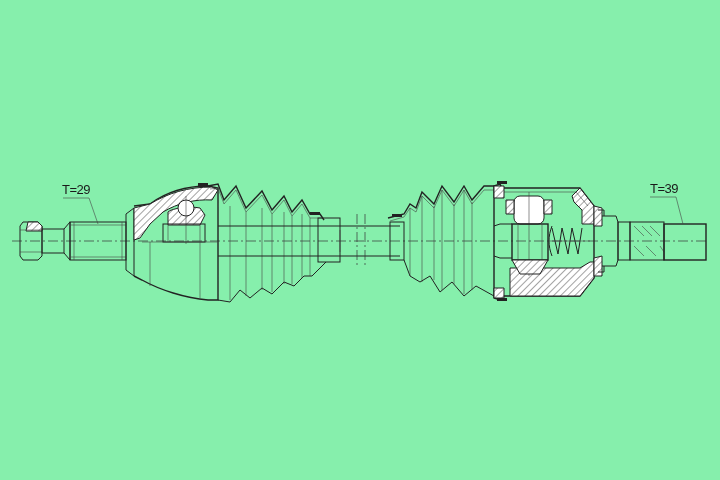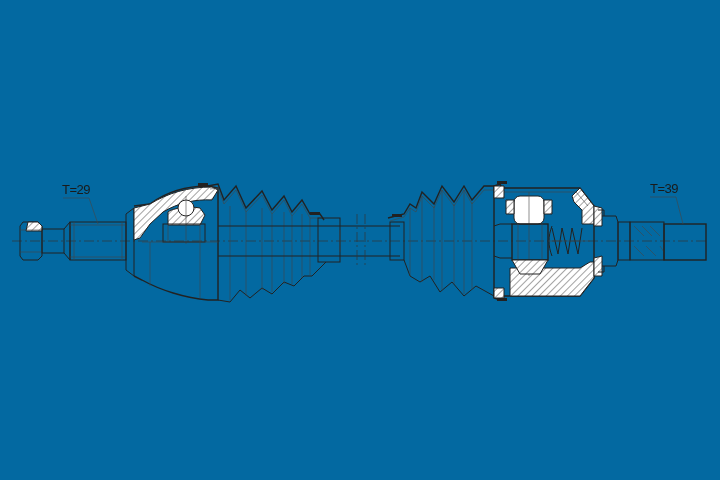--- a/index.html
+++ b/index.html
@@ -7,21 +7,21 @@
       padding: 0;
       background: #ffffff;
       width: 720px;
       height: 480px;
       overflow: hidden;
     }
     .canvas {
       position: relative;
       width: 720px;
       height: 480px;
-      background: #0369a1;
+      background: #86efac;
     }
     svg.drawing {
       position: absolute;
       left: 0;
       top: 0;
       width: 720px;
       height: 480px;
     }
     .label {
       font-family: "Liberation Sans", sans-serif;

